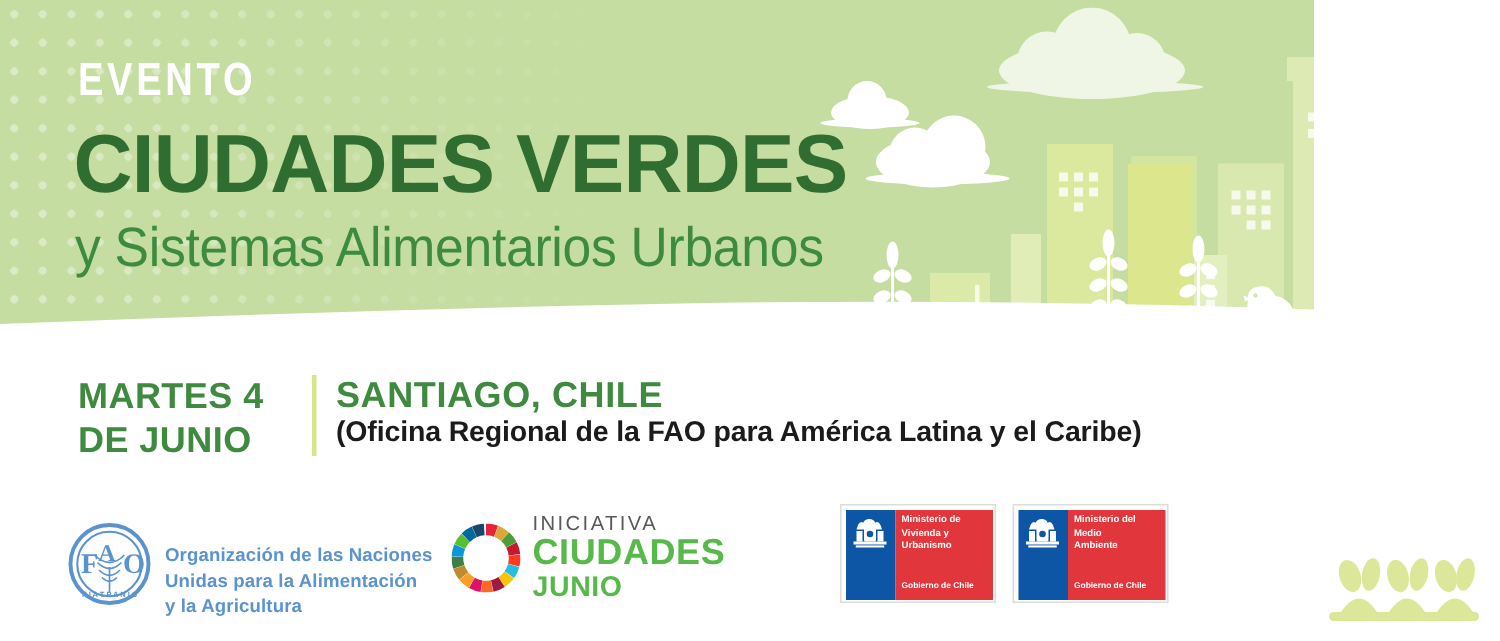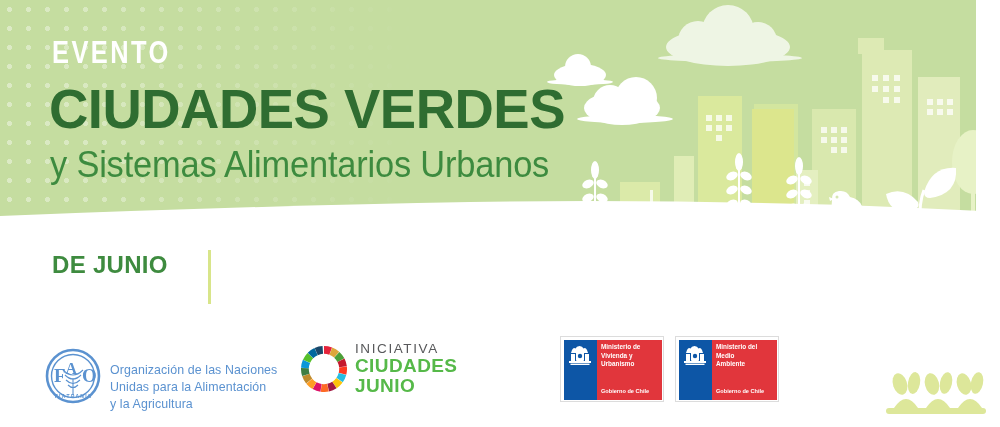--- a/index.html
+++ b/index.html
@@ -7,21 +7,21 @@
   body {
     font-family:"Liberation Sans", sans-serif;
     background:#ffffff;
     position:relative;
   }
 
   .banner { position:relative; width:1000px; height:427px; background:#ffffff; overflow:hidden; }
 
   
   .hero {
-    position:absolute; left:0; top:0; width:976px; height:232px;
+    position:absolute; left:0; top:0; width:876px; height:232px;
     background:#c5dda0;
     overflow:hidden;
     padding-left:16px;
   }
   .hero-dots {
     position:absolute; left:0; top:0; width:420px; height:232px;
     background-image:radial-gradient(circle, rgba(255,255,255,0.40) 2.6px, transparent 2.8px);
     background-size:19px 19px;
     -webkit-mask-image:linear-gradient(to right, rgba(0,0,0,1) 0%, rgba(0,0,0,0.85) 25%, rgba(0,0,0,0.35) 65%, rgba(0,0,0,0) 100%);
     mask-image:linear-gradient(to right, rgba(0,0,0,1) 0%, rgba(0,0,0,0.85) 25%, rgba(0,0,0,0.35) 65%, rgba(0,0,0,0) 100%);
@@ -80,31 +80,31 @@
     position:absolute; left:224px; top:38px;
     font-size:19px; font-weight:bold; color:#1b1b1b; letter-spacing:-0.1px;
   }
 
   
   .logos { position:absolute; left:0; top:330px; width:1000px; height:90px; }
 
   
   .fao-un { position:absolute; left:45px; top:8px; display:flex; align-items:center; gap:9px; }
   .fao-un-text {
-    font-size:12.4px; line-height:1.38; color:#5b92d0; font-weight:normal;
+    font-size:12.4px; line-height:1.38; color:#5b92d0; font-weight:bold;
     font-family:"Liberation Sans Narrow","Liberation Sans",sans-serif;
     letter-spacing:0.1px; white-space:pre-line;margin-top:24px;
   }
 
   
   .fao-gc { position:absolute; left:305px; top:12px; display:flex; align-items:center; gap:8px; }
   .fao-word { font-size:46px; font-weight:bold; color:#56b949; letter-spacing:-2px; line-height:1; }
   .gc-text { line-height:1.06; }
   .gc-l1 { font-size:13.5px; color:#58595b; letter-spacing:1.6px; font-weight:normal; }
-  .gc-l2 { font-size:19px; color:#56b949; letter-spacing:0.4px; font-weight:bold; }
+  .gc-l2 { font-size:24px; color:#56b949; letter-spacing:0.4px; font-weight:bold; }
   .gc-l3 { font-size:19px; color:#56b949; letter-spacing:0.4px; font-weight:bold; }
 
   
   .minflag {
     position:absolute; top:6px; width:104px; height:66px;
     border:1px solid #dcdcdc; background:#ffffff; overflow:hidden;
   }
   .minflag .blue { position:absolute; left:3px; top:3px; width:33px; height:60px; background:#0d56a6; }
   .minflag .red  { position:absolute; left:36px; top:3px; width:65px; height:60px; background:#e1363c; }
   .min-name {
@@ -291,23 +291,26 @@
       <path d="M0 24 Q 250 14 470 10 Q 740 6 1000 20 L1000 44 L0 44 Z" fill="#ffffff"></path>
     </svg>
 
     <div class="evento">EVENTO</div>
     <div class="title-main">CIUDADES VERDES</div>
     <div class="title-sub">y Sistemas Alimentarios Urbanos</div>
   </div>
 
   <div class="info">
     <div class="date-block">
+      <div>MARTES 4</div>
       <div>DE JUNIO</div>
     </div>
     <div class="v-divider"></div>
+    <div class="place-city">SANTIAGO, CHILE</div>
+    <div class="place-org">(Oficina Regional de la FAO para América Latina y el Caribe)</div>
   </div>
 
   <div class="logos">
 
     <div class="fao-un">
       <svg width="56" height="56" viewBox="0 0 56 56">
         <circle cx="28" cy="28" r="26" fill="none" stroke="#5b92d0" stroke-width="2.6"></circle>
         <circle cx="28" cy="28" r="21.5" fill="none" stroke="#5b92d0" stroke-width="1.4"></circle>
         <text x="9" y="34" font-family="Liberation Serif, serif" font-size="19" font-weight="bold" fill="#5b92d0">F</text>
         <text x="20.5" y="26" font-family="Liberation Serif, serif" font-size="16" font-weight="bold" fill="#5b92d0">A</text>

